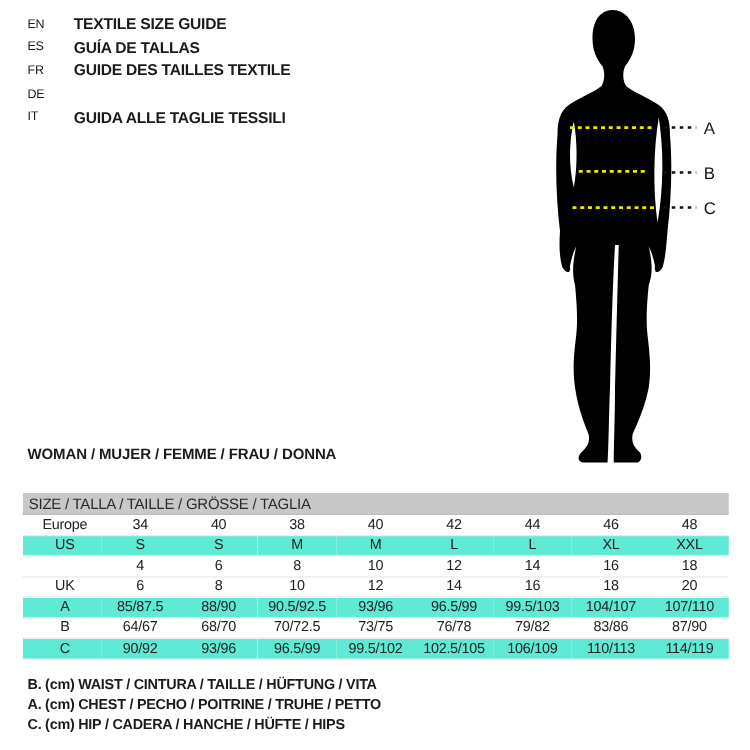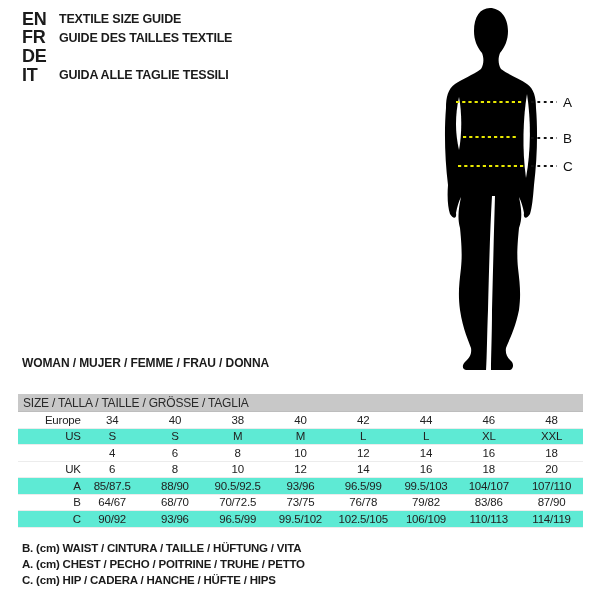--- a/index.html
+++ b/index.html
@@ -2,52 +2,56 @@
 <html><head>
 <meta charset="utf-8">
 <style>
   html,body{margin:0;padding:0;background:#fff;}
   body{width:600px;height:600px;font-family:"Liberation Sans",sans-serif;color:#1b1b1b;}
   .canvas{position:relative;width:600px;height:600px;background:#ffffff;overflow:hidden;}
 
   
   .lang-list{position:absolute;left:22px;top:10px;}
   .lang-row{display:flex;height:18.6px;align-items:center;}
-  .lang-code{width:37px;font-size:18px;font-weight:bold;letter-spacing:-0.2px;}
+  .lang-code{width:37px;font-size:10px;font-weight:normal;letter-spacing:-0.2px;}
   .lang-label{font-size:12.5px;font-weight:bold;letter-spacing:-0.2px;white-space:nowrap;}
 
   
   .figure{position:absolute;left:410px;top:0;width:190px;height:380px;}
   .figure svg{display:block;width:190px;height:380px;}
   .figure text{font-family:"Liberation Sans",sans-serif;font-size:13.5px;fill:#111;}
 
   
   .section-title{position:absolute;left:22px;top:356px;font-size:12px;font-weight:bold;letter-spacing:-0.1px;}
 
   
   table.size{position:absolute;left:18px;top:394px;width:565px;border-collapse:collapse;table-layout:fixed;}
   table.size td{font-size:11.5px;height:15.5px;padding:0;text-align:center;color:#222;letter-spacing:-0.2px;overflow:hidden;white-space:nowrap;}
   table.size .thead{background:#c8c8c8;height:17px;text-align:left;padding-left:5px;font-size:12px;color:#2a2a2a;border-bottom:1px solid #bdbdbd;}
-  table.size td.row-label{text-align:right;padding-left:5px;}
+  table.size td.row-label{text-align:center;padding-left:5px;}
   table.size tbody tr{border-bottom:1px solid #ececec;}
   table.size tbody tr.shaded{background:#5eead4;}
 
   
   .legend{position:absolute;left:22px;top:541px;}
   .legend-line{font-size:11.5px;font-weight:bold;line-height:15.8px;letter-spacing:-0.2px;white-space:nowrap;}
 </style>
 </head>
 <body>
 
 <div class="canvas">
 
   <div class="lang-list">
       <div class="lang-row">
         <span class="lang-code">EN</span>
         <span class="lang-label">TEXTILE SIZE GUIDE</span>
+      </div>
+      <div class="lang-row">
+        <span class="lang-code">ES</span>
+        <span class="lang-label">GUÍA DE TALLAS</span>
       </div>
       <div class="lang-row">
         <span class="lang-code">FR</span>
         <span class="lang-label">GUIDE DES TAILLES TEXTILE</span>
       </div>
       <div class="lang-row">
         <span class="lang-code">DE</span>
       </div>
       <div class="lang-row">
         <span class="lang-code">IT</span>

